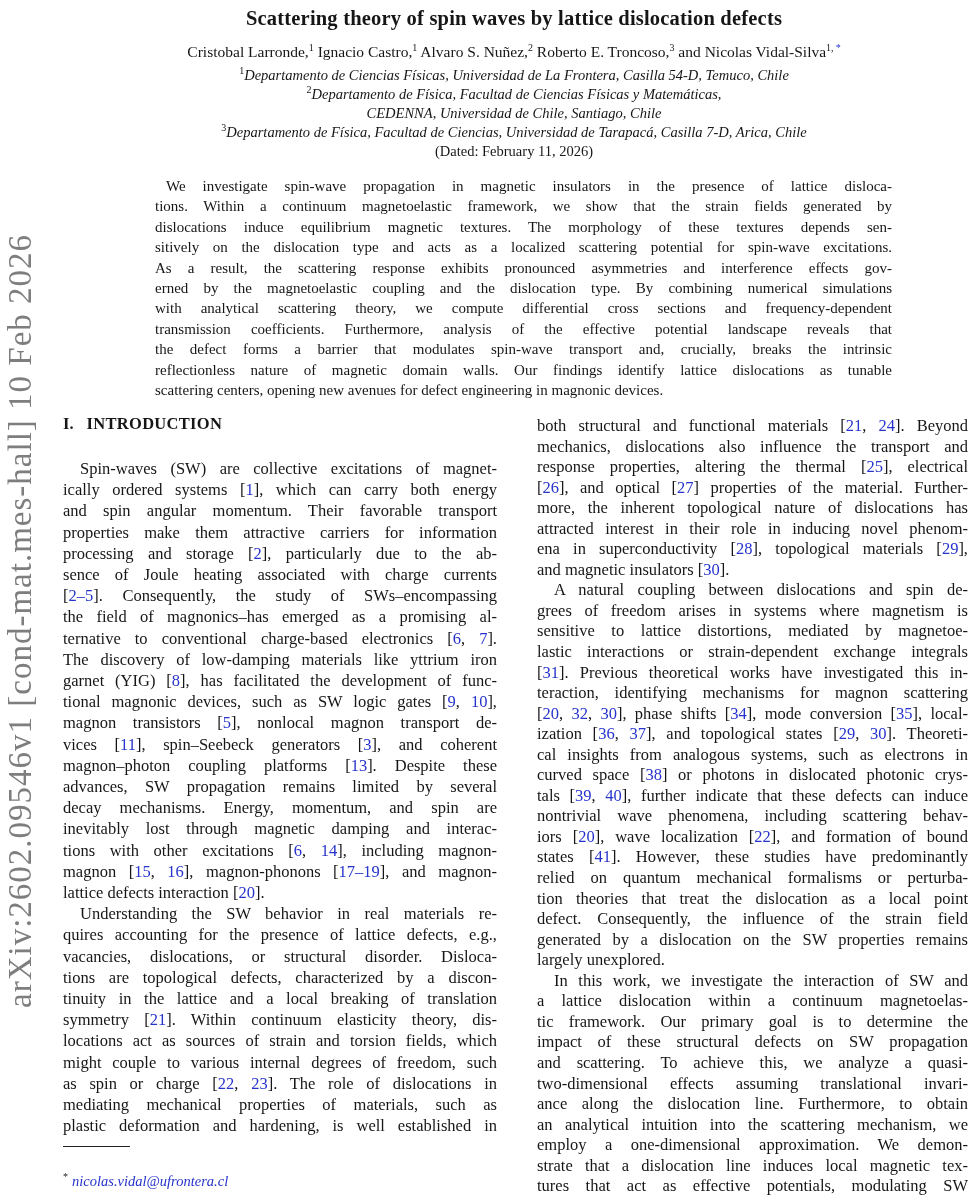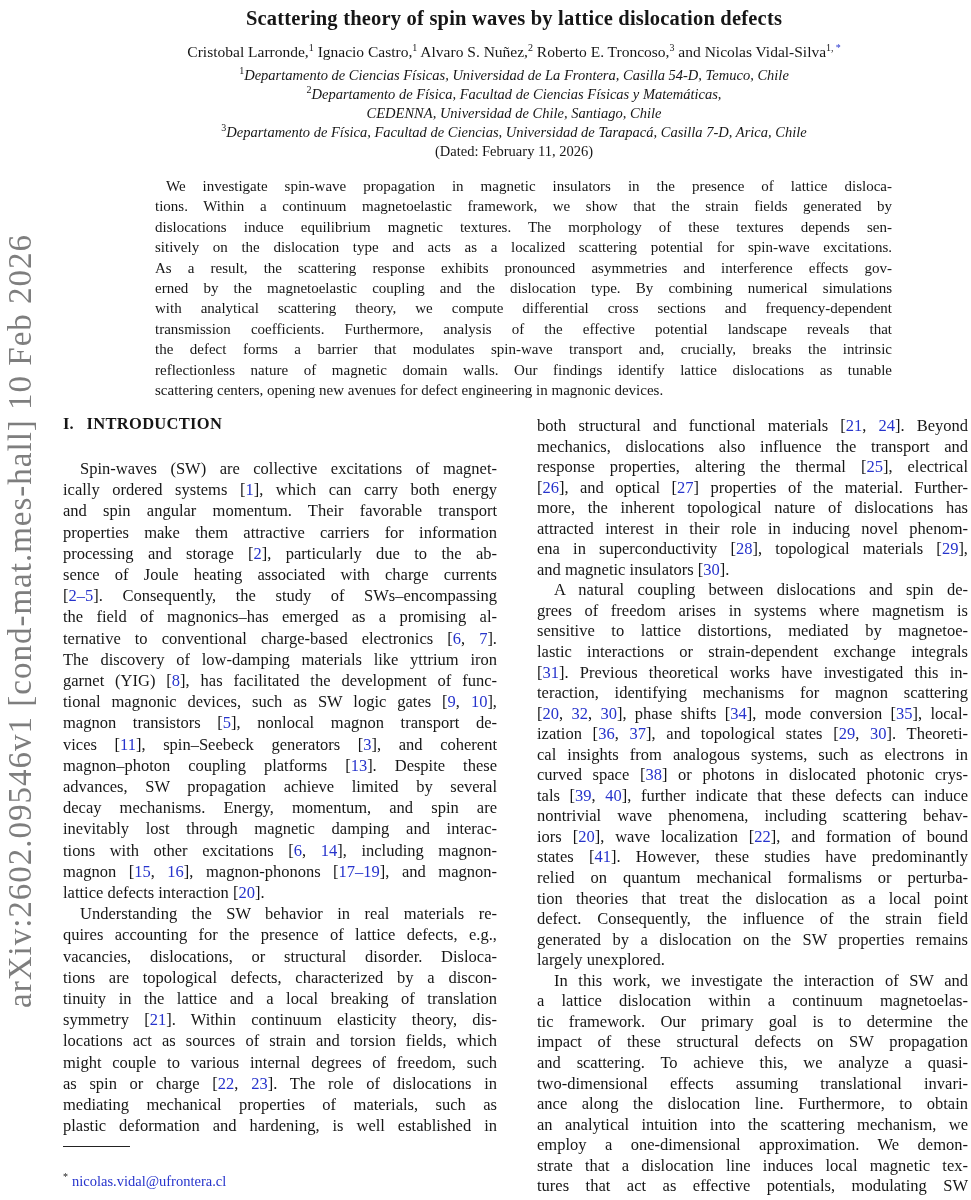--- a/index.html
+++ b/index.html
@@ -40,21 +40,21 @@
   .col-left{left:63px;top:415px;width:434px;line-height:21.2px;}
   .col-right{left:537px;top:416px;width:431px;line-height:20.55px;}
   .sec-head{text-align:left;font-weight:700;line-height:18px;margin-bottom:25px;}
   .sec-title{margin-left:13px;letter-spacing:.3px;}
   .cline{text-align:justify;text-align-last:justify;}
   .cline.end{text-align-last:left;}
   .cline.indent{text-indent:17px;}
 
   .cite{color:var(--link);}
   .star{color:var(--link);}
-  .email{color:var(--link);text-decoration:none;cursor:pointer;}
+  .email{color:var(--link);text-decoration:none;cursor:pointer;font-style:italic;}
 
   
   .footnote{position:absolute;left:63px;top:1146px;width:434px;font-size:14.5px;}
   .fnrule{width:67px;border-top:1.4px solid #222;margin-bottom:26px;}
   .fnline sup{font-size:10px;margin-right:4px;}
 </style>
 </head>
 <body>
 
 <div class="page">
@@ -97,21 +97,21 @@
       <div class="cline">sence of Joule heating associated with charge currents</div>
       <div class="cline">[<span class="cite">2–5</span>].  Consequently, the study of SWs–encompassing</div>
       <div class="cline">the field of magnonics–has emerged as a promising al-</div>
       <div class="cline">ternative to conventional charge-based electronics [<span class="cite">6</span>, <span class="cite">7</span>].</div>
       <div class="cline">The discovery of low-damping materials like yttrium iron</div>
       <div class="cline">garnet (YIG) [<span class="cite">8</span>], has facilitated the development of func-</div>
       <div class="cline">tional magnonic devices, such as SW logic gates [<span class="cite">9</span>, <span class="cite">10</span>],</div>
       <div class="cline">magnon transistors [<span class="cite">5</span>], nonlocal magnon transport de-</div>
       <div class="cline">vices [<span class="cite">11</span>], spin–Seebeck generators [<span class="cite">3</span>], and coherent</div>
       <div class="cline">magnon–photon coupling platforms [<span class="cite">13</span>].  Despite these</div>
-      <div class="cline">advances, SW propagation achieve limited by several</div>
+      <div class="cline">advances, SW propagation remains limited by several</div>
       <div class="cline">decay mechanisms.  Energy, momentum, and spin are</div>
       <div class="cline">inevitably lost through magnetic damping and interac-</div>
       <div class="cline">tions with other excitations [<span class="cite">6</span>, <span class="cite">14</span>], including magnon-</div>
       <div class="cline">magnon [<span class="cite">15</span>, <span class="cite">16</span>], magnon-phonons [<span class="cite">17–19</span>], and magnon-</div>
       <div class="cline end">lattice defects interaction [<span class="cite">20</span>].</div>
       <div class="cline indent">Understanding the SW behavior in real materials re-</div>
       <div class="cline">quires accounting for the presence of lattice defects, e.g.,</div>
       <div class="cline">vacancies, dislocations, or structural disorder.  Disloca-</div>
       <div class="cline">tions are topological defects, characterized by a discon-</div>
       <div class="cline">tinuity in the lattice and a local breaking of translation</div>

